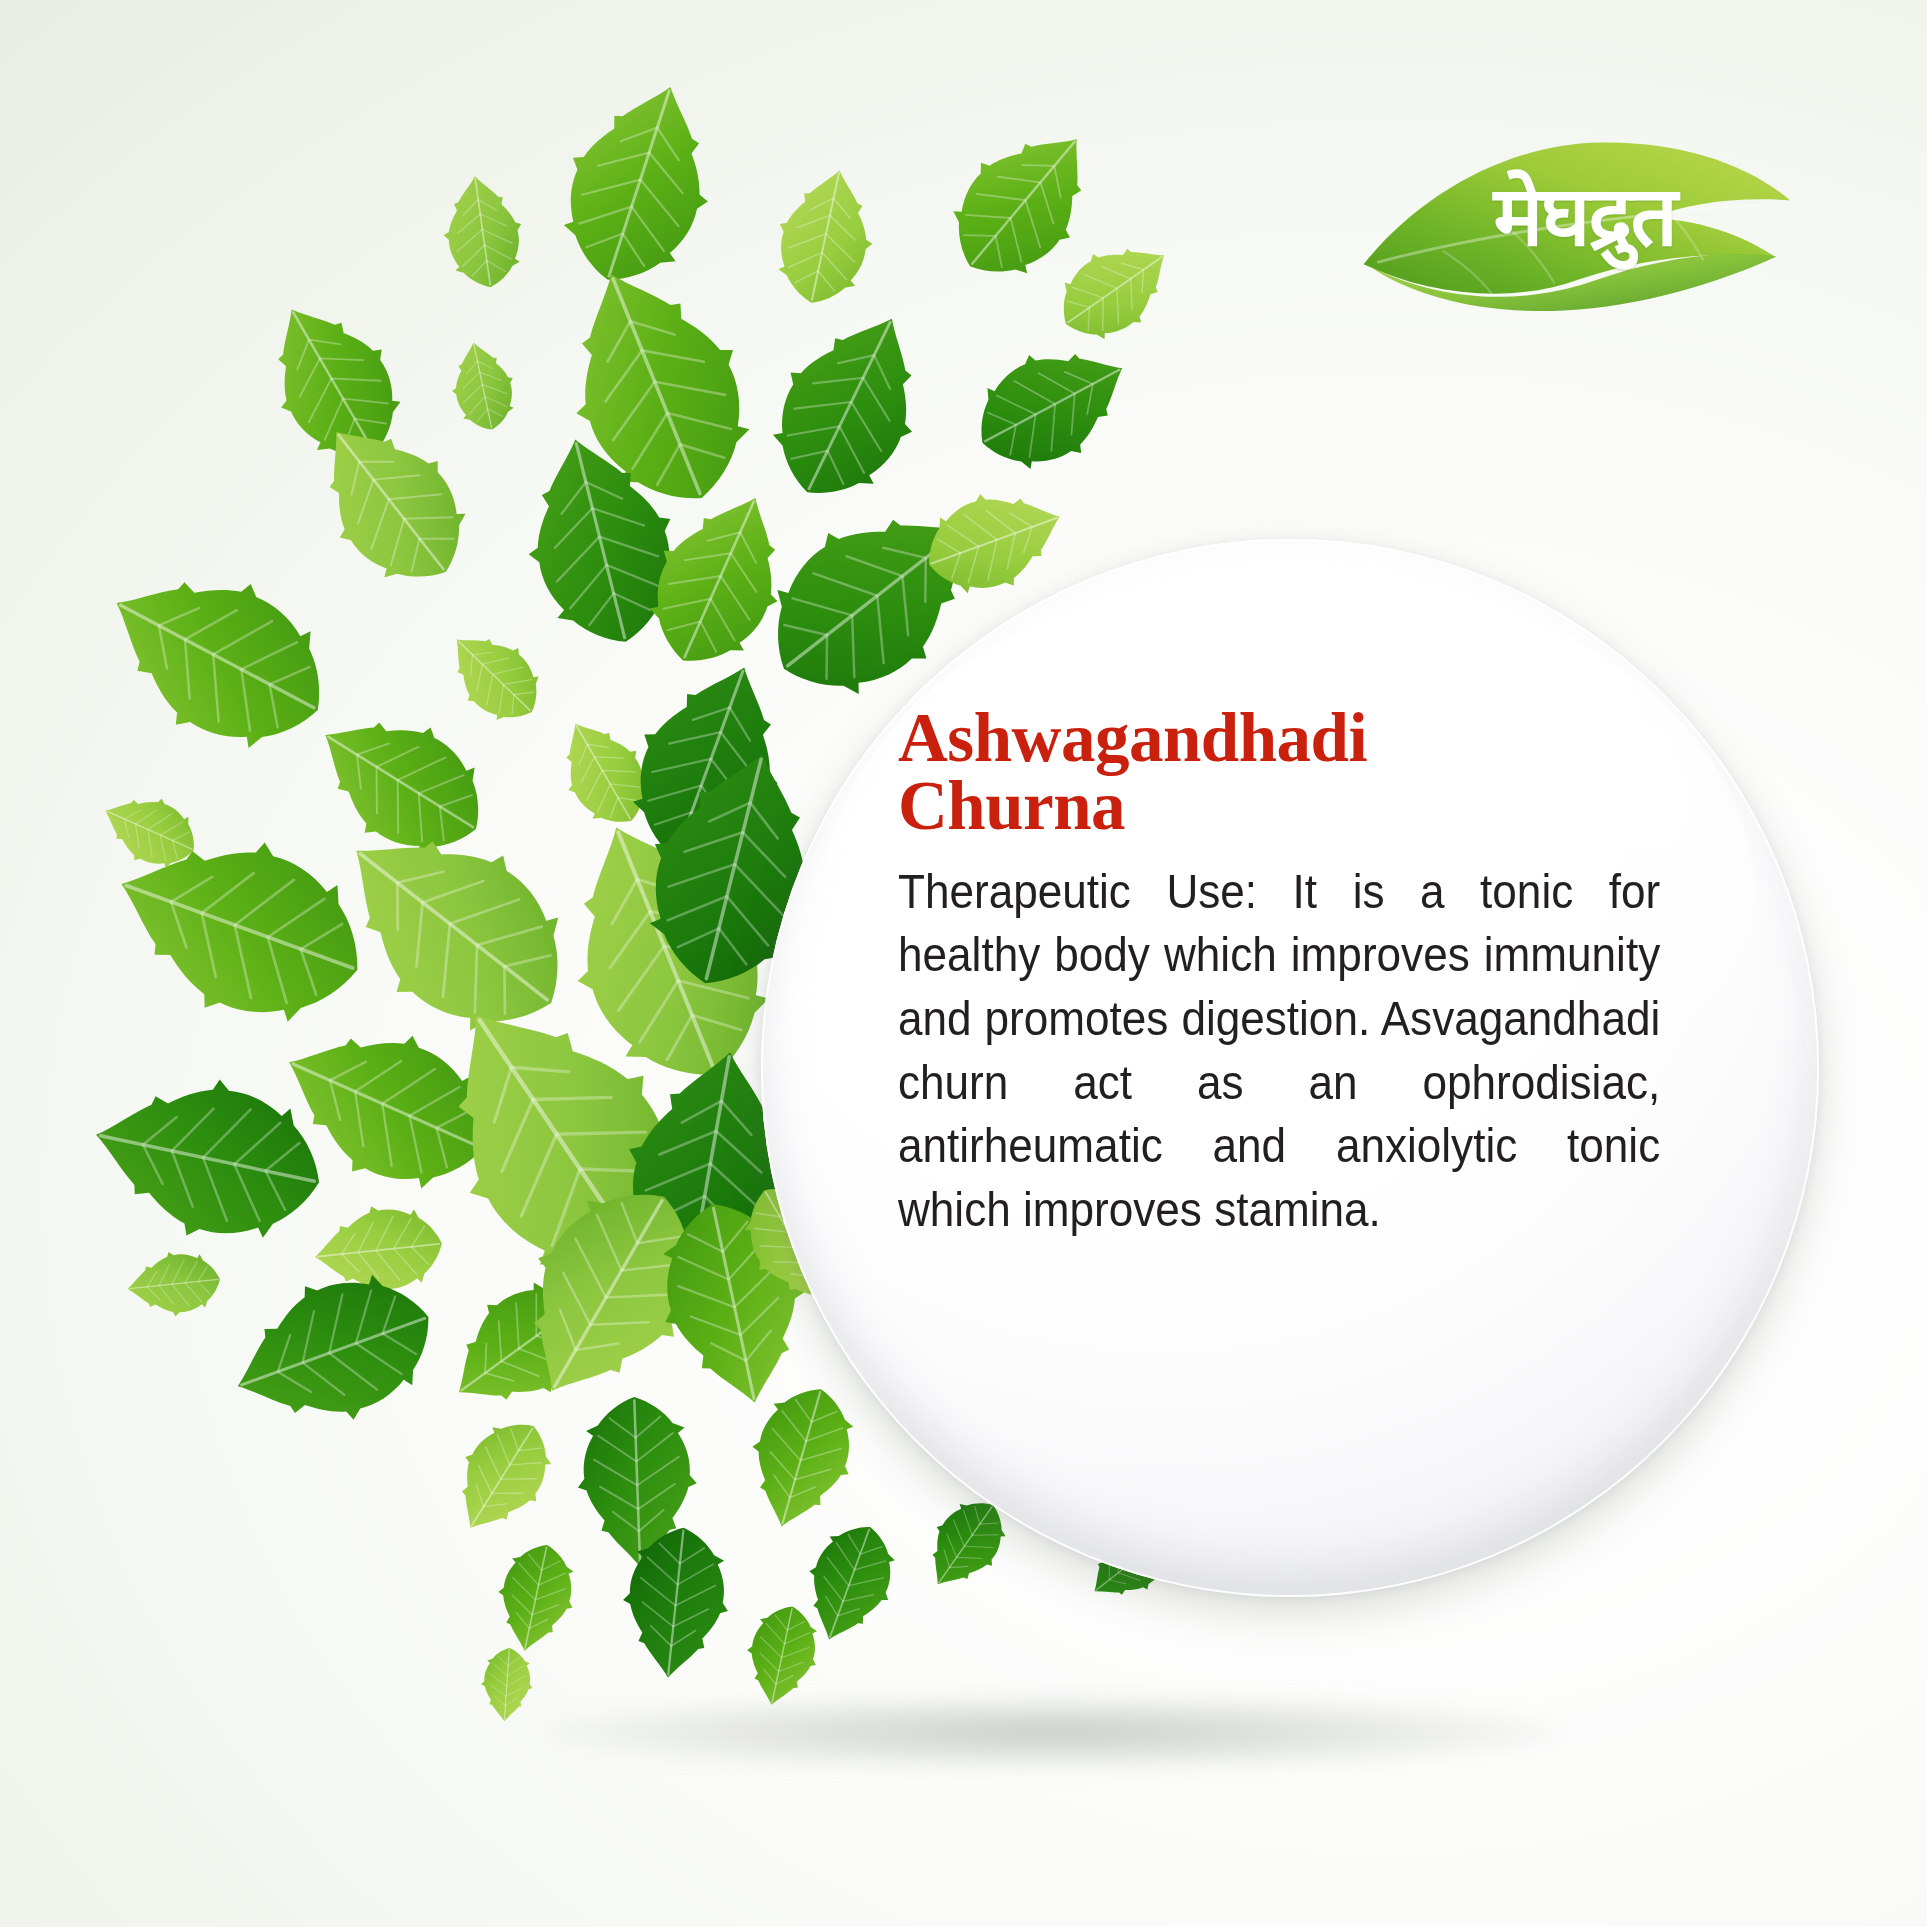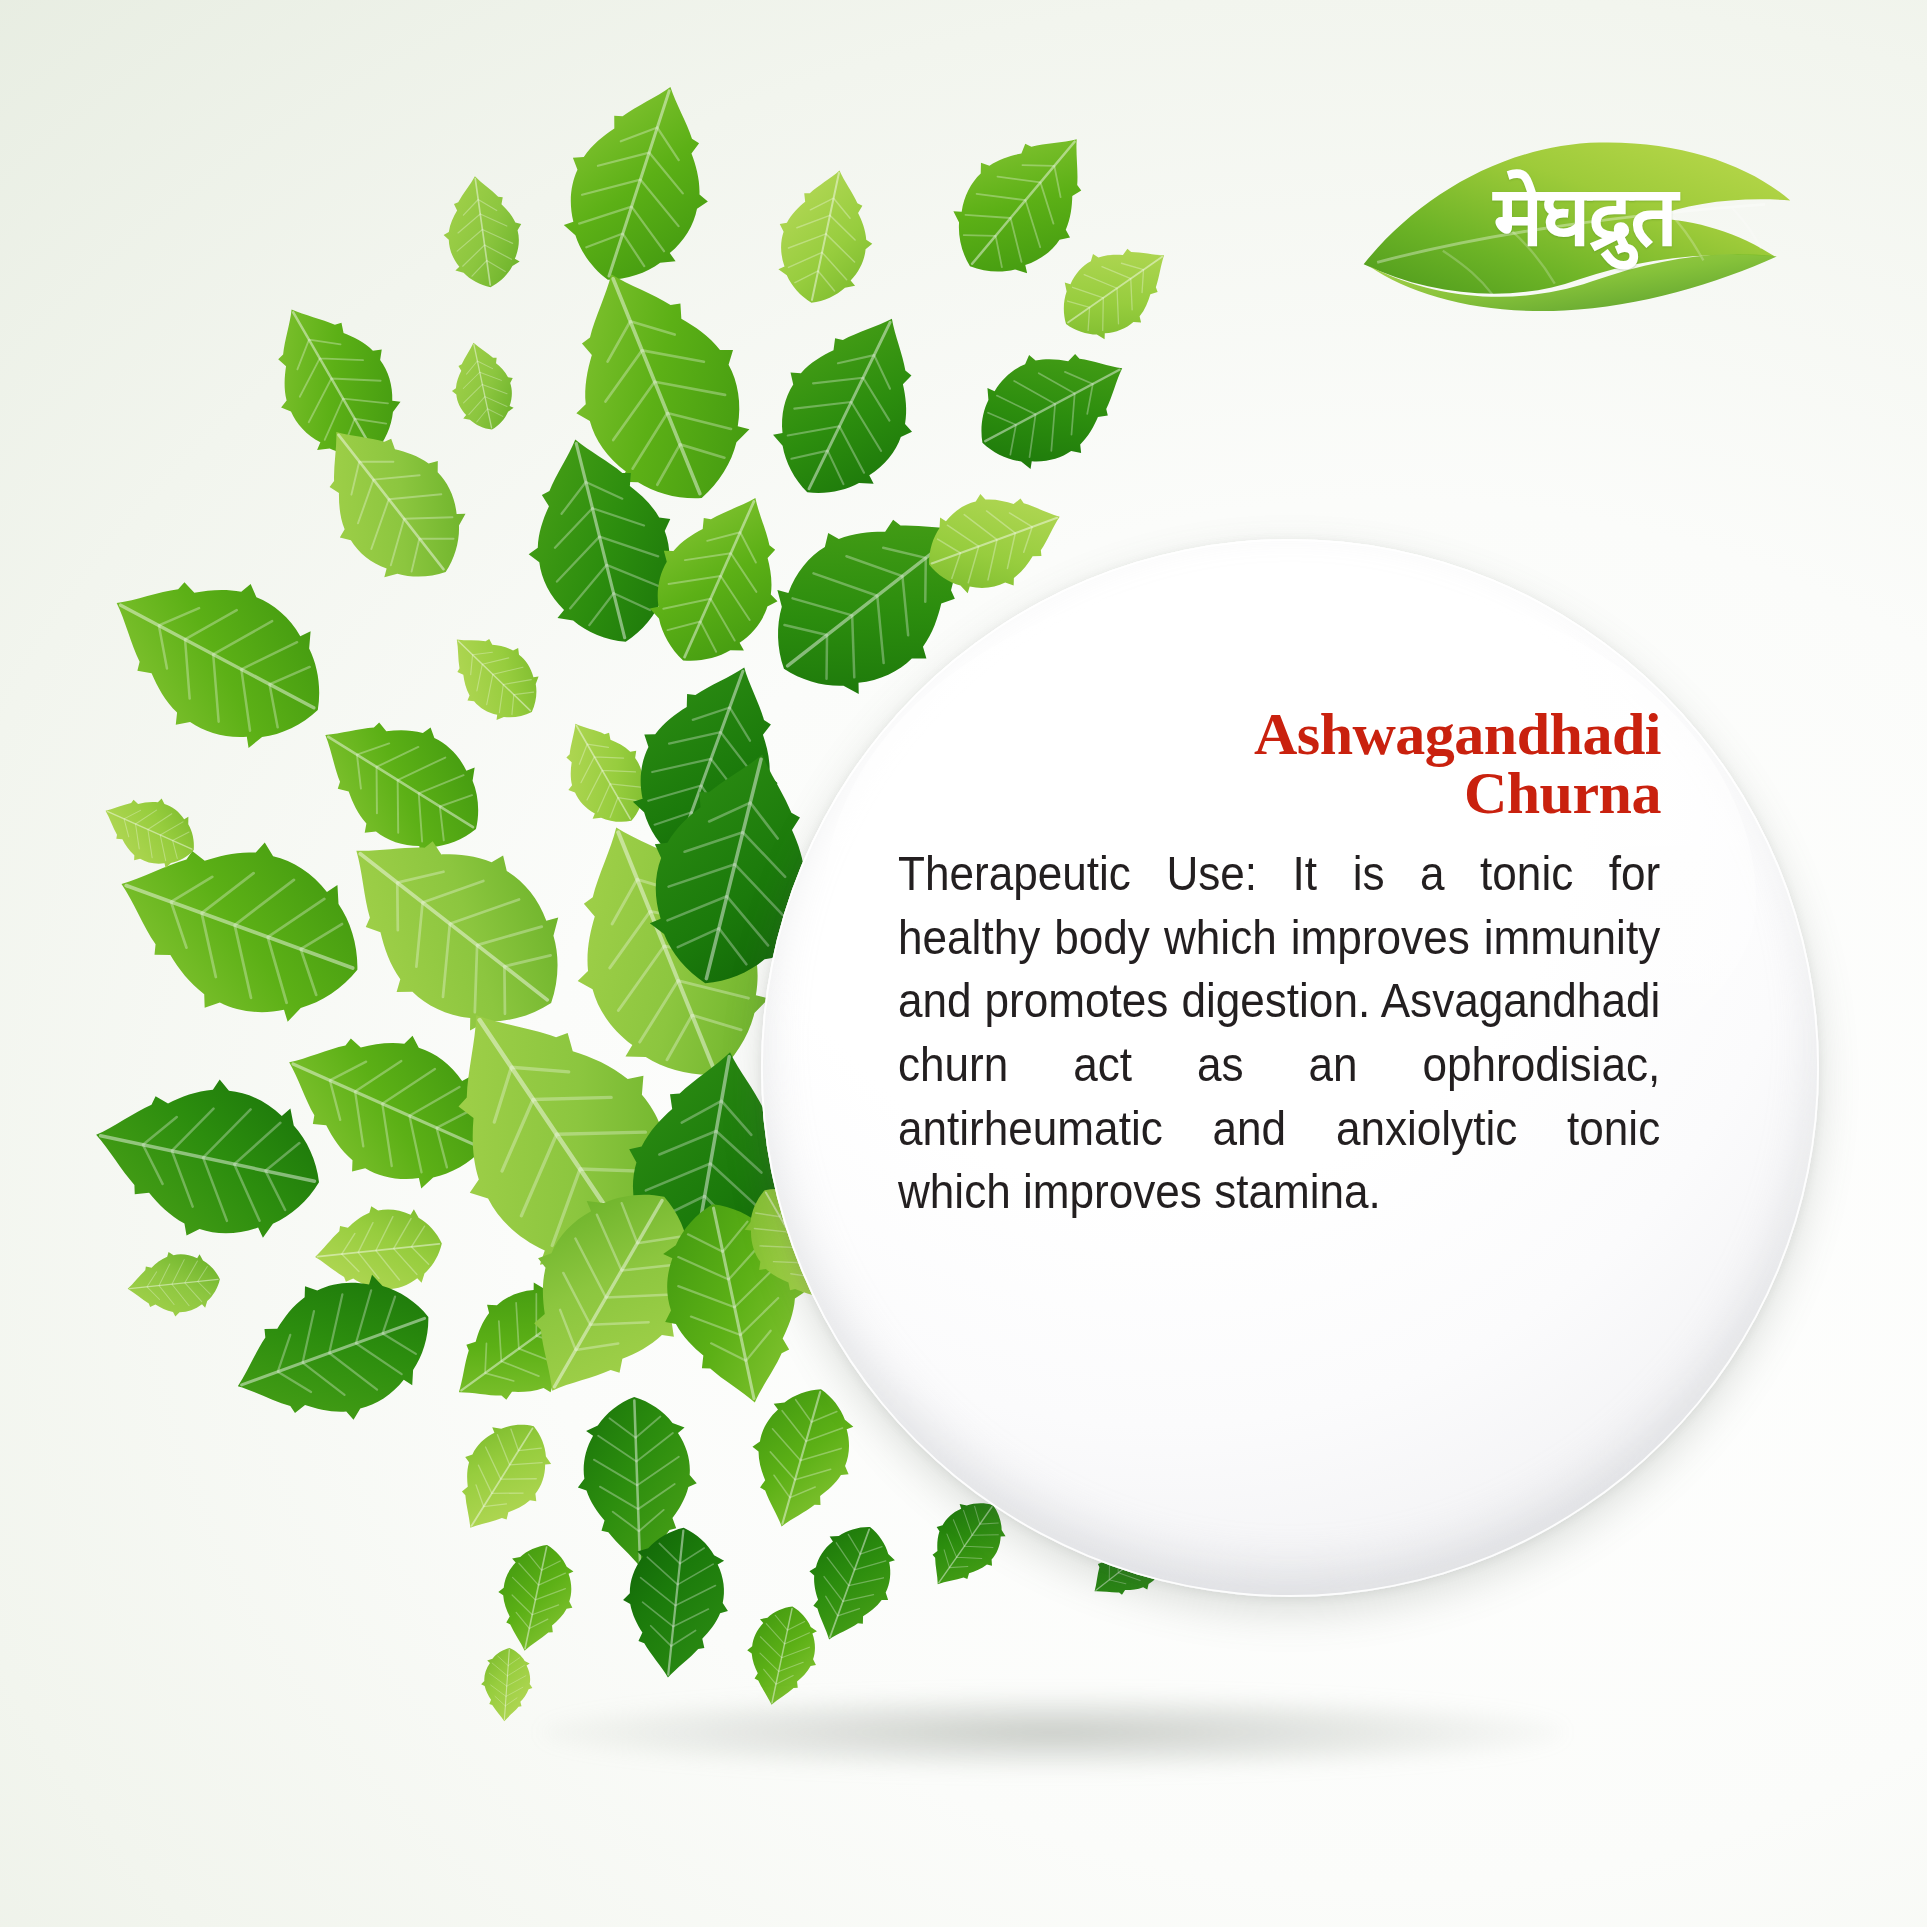--- a/index.html
+++ b/index.html
@@ -70,23 +70,23 @@
   
   #badge-content {
     position: absolute;
     left: 898px;
     top: 705px;
     width: 763px;
   }
   #product-title {
     color: #c9210e;
     font-family: "Liberation Serif", serif;
-    font-size: 60px;
+    font-size: 69px;
     line-height: 0.98;
-    text-align: right;
+    text-align: left;
     margin: 0 0 19.3px 0;
     letter-spacing: -0.5px;
     white-space: pre-line;
   }
   #product-description {
     color: #231f20;
     font-family: "Liberation Sans", sans-serif;
     font-size: 49px;
     line-height: 1.30;
     text-align: justify;

